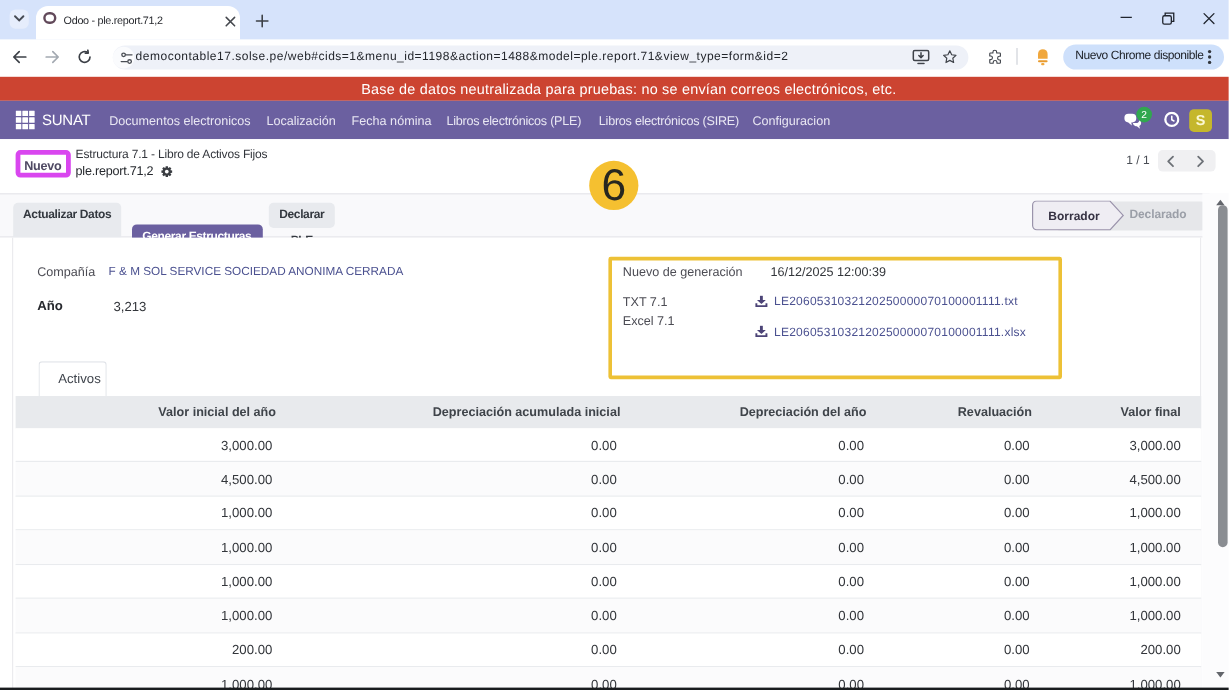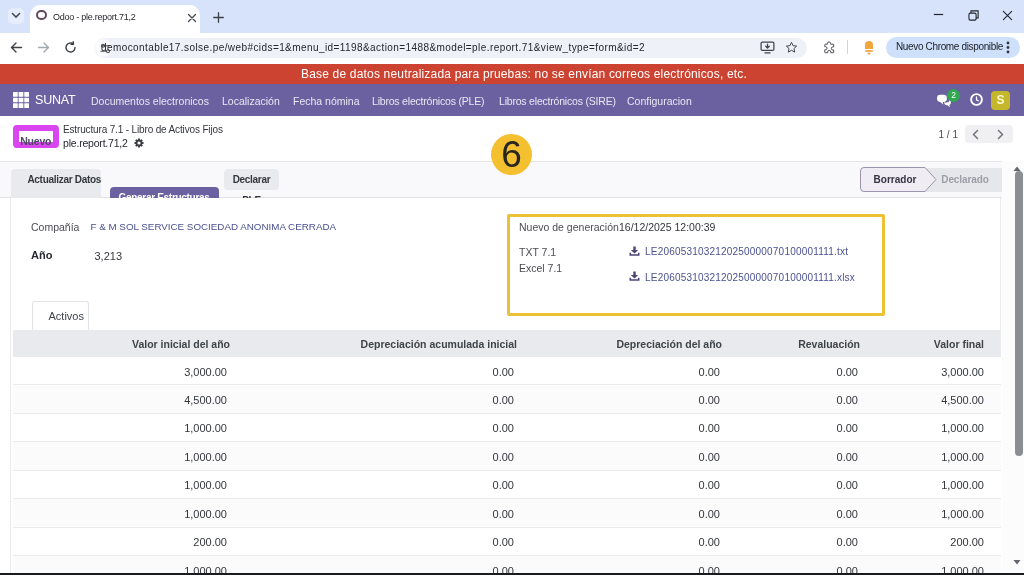--- a/index.html
+++ b/index.html
@@ -57,21 +57,21 @@
 
 <div class="abs" style="left:94px;top:38px;width:713px;height:20px;border-radius:10px;background:#eef1f8;"></div>
 
 <div class="abs" style="left:94px;top:39px;width:18px;height:18px;border-radius:50%;background:rgba(255,255,255,0.7);"></div>
 <svg class="abs" style="left:100px;top:43px;" width="11" height="11" viewBox="0 0 11 11">
   <circle cx="3" cy="2.7" r="1.5" fill="none" stroke="#4a4e55" stroke-width="1.1"></circle>
     <path d="M5 2.7 L10 2.7" stroke="#4a4e55" stroke-width="1.1" stroke-linecap="round"></path>
   <circle cx="8" cy="8.3" r="1.5" fill="none" stroke="#4a4e55" stroke-width="1.1"></circle>
     <path d="M1 8.3 L6 8.3" stroke="#4a4e55" stroke-width="1.1" stroke-linecap="round"></path>
 </svg>
-<div class="abs" style="left:101px;top:41.5px;font-size:10px;color:#23262c;letter-spacing:0.42px;text-align:right;">democontable17.solse.pe/web#cids=1&amp;menu_id=1198&amp;action=1488&amp;model=ple.report.71&amp;view_type=form&amp;id=2</div>
+<div class="abs" style="left:113px;top:41.5px;font-size:10px;color:#23262c;letter-spacing:0.42px;text-align:right;">democontable17.solse.pe/web#cids=1&amp;menu_id=1198&amp;action=1488&amp;model=ple.report.71&amp;view_type=form&amp;id=2</div>
 
 <svg class="abs" style="left:760px;top:41px;" width="15" height="13" viewBox="0 0 15 13">
     <rect x="1.1" y="1.1" width="12.8" height="8.3" rx="1.2" stroke="#3f434a" stroke-width="1.25" fill="none"></rect>
     <path d="M5 11.9 h5" stroke="#3f434a" stroke-width="1.25" stroke-linecap="round"></path>
     <path d="M7.5 3 L7.5 6.7 M5.7 5.2 L7.5 7 L9.3 5.2" stroke="#3f434a" stroke-width="1.25" fill="none" stroke-linecap="round" stroke-linejoin="round"></path>
   </svg>
 
 <svg class="abs" style="left:785px;top:41px;" width="13" height="13" viewBox="0 0 24 24">
     <path d="M12 2.5 L14.9 8.6 L21.5 9.4 L16.6 13.9 L17.9 20.5 L12 17.2 L6.1 20.5 L7.4 13.9 L2.5 9.4 L9.1 8.6 Z" fill="none" stroke="#3f434a" stroke-width="1.8" stroke-linejoin="round"></path>
   </svg>
@@ -128,59 +128,59 @@
 <div class="abs" style="left:947px;top:89px;width:13px;height:13px;border-radius:50%;background:#31a74f;color:#fff;font-size:8.5px;text-align:center;line-height:13px;">2</div>
 
 <svg class="abs" style="left:970px;top:93px;" width="13" height="13" viewBox="0 0 13 13">
     <circle cx="6.5" cy="6.5" r="5.4" fill="none" stroke="#ffffff" stroke-width="1.9"></circle>
     <path d="M6.5 3.8 L6.5 6.8 L8.3 7.8" stroke="#ffffff" stroke-width="1.3" fill="none" stroke-linecap="round"></path>
   </svg>
 
 <div class="abs" style="left:991px;top:90.5px;width:19px;height:19px;border-radius:4px;background:#c5b72c;color:#fbf8d2;font-size:12px;font-weight:bold;text-align:center;line-height:19px;">S</div>
 
 <div class="abs" style="left:0;top:116px;width:1024px;height:45px;background:#ffffff;"></div>
-<div class="abs" style="left:13px;top:124.5px;width:45.5px;height:23px;border:6px solid #d946ef;border-radius:4px;background:#fff;color:#4f4963;font-size:10.5px;font-weight:600;letter-spacing:-0.2px;text-align:center;line-height:21px;">Nuevo</div>
+<div class="abs" style="left:13px;top:124.5px;width:45.5px;height:23px;border:4px solid #d946ef;border-radius:4px;background:#fff;color:#4f4963;font-size:10.5px;font-weight:600;letter-spacing:-0.2px;text-align:center;line-height:21px;">Nuevo</div>
 <div class="abs" style="left:63px;top:124px;font-size:10px;letter-spacing:-0.15px;color:#33363c;">Estructura 7.1 - Libro de Activos Fijos</div>
 <div class="abs" style="left:63px;top:137px;font-size:10.5px;letter-spacing:-0.2px;color:#26292e;">ple.report.71,2</div>
 <svg class="abs" style="left:134px;top:138px;" width="10" height="10" viewBox="0 0 20 20">
     <path d="M8.13 0.99 L11.87 0.99 L12.17 3.55 A6.80 6.80 0 0 1 13.03 3.91 L15.05 2.31 L17.69 4.95 L16.09 6.97 A6.80 6.80 0 0 1 16.45 7.83 L19.01 8.13 L19.01 11.87 L16.45 12.17 A6.80 6.80 0 0 1 16.09 13.03 L17.69 15.05 L15.05 17.69 L13.03 16.09 A6.80 6.80 0 0 1 12.17 16.45 L11.87 19.01 L8.13 19.01 L7.83 16.45 A6.80 6.80 0 0 1 6.97 16.09 L4.95 17.69 L2.31 15.05 L3.91 13.03 A6.80 6.80 0 0 1 3.55 12.17 L0.99 11.87 L0.99 8.13 L3.55 7.83 A6.80 6.80 0 0 1 3.91 6.97 L2.31 4.95 L4.95 2.31 L6.97 3.91 A6.80 6.80 0 0 1 7.83 3.55 Z" fill="#3a3d42" fill-rule="evenodd"></path>
     <circle cx="10" cy="10" r="3.1" fill="#fff"></circle>
   </svg>
 <div class="abs" style="left:906px;top:129px;width:52px;font-size:10px;color:#4a4e55;text-align:right;">1 / 1</div>
 <div class="abs" style="left:964.5px;top:124.5px;width:48px;height:18.5px;border-radius:4px;background:#f0f0f2;"></div>
 <svg class="abs" style="left:971px;top:128.5px;" width="9" height="11" viewBox="0 0 9 11">
     <path d="M6.5 1.5 L2.5 5.5 L6.5 9.5" stroke="#6d7177" stroke-width="1.5" fill="none" stroke-linecap="round" stroke-linejoin="round"></path>
   </svg>
 <svg class="abs" style="left:996px;top:128.5px;" width="9" height="11" viewBox="0 0 9 11">
     <path d="M2.5 1.5 L6.5 5.5 L2.5 9.5" stroke="#6d7177" stroke-width="1.5" fill="none" stroke-linecap="round" stroke-linejoin="round"></path>
   </svg>
 
 <div class="abs" style="left:0;top:161px;width:1008px;height:36.5px;background:#f9f9fb;border-top:1px solid #e6e6ea;border-bottom:1px solid #e2e2e6;"></div>
-<div class="abs" style="left:11px;top:169px;width:90px;height:37px;background:#e8eaee;border-radius:4px;color:#33383f;font-size:10px;font-weight:600;letter-spacing:-0.3px;text-align:right;line-height:21px;">Actualizar Datos</div>
+<div class="abs" style="left:11px;top:169px;width:90px;height:37px;background:#e8eaee;border-radius:4px;color:#33383f;font-size:10px;font-weight:600;letter-spacing:-0.3px;text-align:center;line-height:21px;">Actualizar Datos</div>
 <div class="abs" style="left:109.5px;top:187px;width:109px;height:21px;background:#6b60a0;border-radius:4px;color:#ffffff;font-size:10px;font-weight:600;letter-spacing:-0.3px;text-align:center;line-height:21px;">Generar Estructuras</div>
 <div class="abs" style="left:224px;top:169px;width:55px;height:21px;background:#e8eaee;border-radius:4px;color:#33383f;font-size:10px;font-weight:600;letter-spacing:-0.3px;text-align:center;line-height:21px;">Declarar PLE</div>
 
 <div class="abs" style="left:880px;top:167.5px;width:124px;height:24px;background:#e6e7ea;border-radius:3px;"></div>
 <div class="abs" style="left:936px;top:167.5px;width:58px;height:24px;color:#9b9fa8;font-size:10px;font-weight:600;letter-spacing:-0.1px;text-align:center;line-height:24px;">Declarado</div>
 <svg class="abs" style="left:860px;top:167px;" width="77" height="25" viewBox="0 0 77 25">
   <path d="M4 0.5 h61 l11 12 L65 24.5 H4 a3.5 3.5 0 0 1 -3.5 -3.5 v-17 A3.5 3.5 0 0 1 4 0.5 z" fill="#efedf3" stroke="#9a93ab" stroke-width="1"></path>
   <text x="35" y="16" text-anchor="middle" font-size="10" font-weight="bold" fill="#363243" font-family="Liberation Sans, sans-serif">Borrador</text>
 </svg>
 
 <div class="abs" style="left:0;top:198px;width:1008px;height:377px;background:#ffffff;"></div>
 <div class="abs" style="left:1000px;top:198px;width:1px;height:377px;background:#ebebee;"></div>
 <div class="abs" style="left:10px;top:198px;width:1px;height:377px;background:#ebebee;"></div>
 <div class="abs" style="left:31px;top:220.5px;font-size:10.5px;color:#4c4c54;">Compañía</div>
 <div class="abs" style="left:90.5px;top:220.5px;font-size:9.8px;color:#4b5190;">F &amp; M SOL SERVICE SOCIEDAD ANONIMA CERRADA</div>
 <div class="abs" style="left:31px;top:248.5px;font-size:11px;font-weight:bold;color:#27292e;">Año</div>
 <div class="abs" style="left:94.5px;top:249.5px;font-size:11px;color:#33363b;">3,213</div>
 
 <div class="abs" style="left:507px;top:213.5px;width:378px;height:102px;border:3px solid #edc136;border-radius:2px;"></div>
 <div class="abs" style="left:519px;top:220.5px;font-size:10.5px;color:#4c4c54;">Nuevo de generación</div>
-<div class="abs" style="left:619px;top:220.5px;font-size:10.5px;color:#33363b;">16/12/2025 12:00:39</div>
+<div class="abs" style="left:642px;top:220.5px;font-size:10.5px;color:#33363b;">16/12/2025 12:00:39</div>
 <div class="abs" style="left:519px;top:245.5px;font-size:10.5px;color:#4c4c54;">TXT 7.1</div>
 <svg class="abs" style="left:629px;top:245.5px;" width="11" height="11" viewBox="0 0 11 11">
     <path d="M4.3 0.5 h2.4 v3.6 h2.5 L5.5 7.4 L1.8 4.1 h2.5 z" fill="#4c4477"></path>
     <path d="M0.5 6.8 v3 h10 v-3 h-1.6 v1.5 H2.1 v-1.5 z" fill="#4c4477"></path>
   </svg>
 <div class="abs" style="left:645px;top:246px;font-size:10px;letter-spacing:0.2px;color:#4b5190;">LE2060531032120250000070100001111.txt</div>
 <div class="abs" style="left:519px;top:262px;font-size:10.5px;color:#4c4c54;">Excel 7.1</div>
 <svg class="abs" style="left:629px;top:271px;" width="11" height="11" viewBox="0 0 11 11">
     <path d="M4.3 0.5 h2.4 v3.6 h2.5 L5.5 7.4 L1.8 4.1 h2.5 z" fill="#4c4477"></path>
     <path d="M0.5 6.8 v3 h10 v-3 h-1.6 v1.5 H2.1 v-1.5 z" fill="#4c4477"></path>

